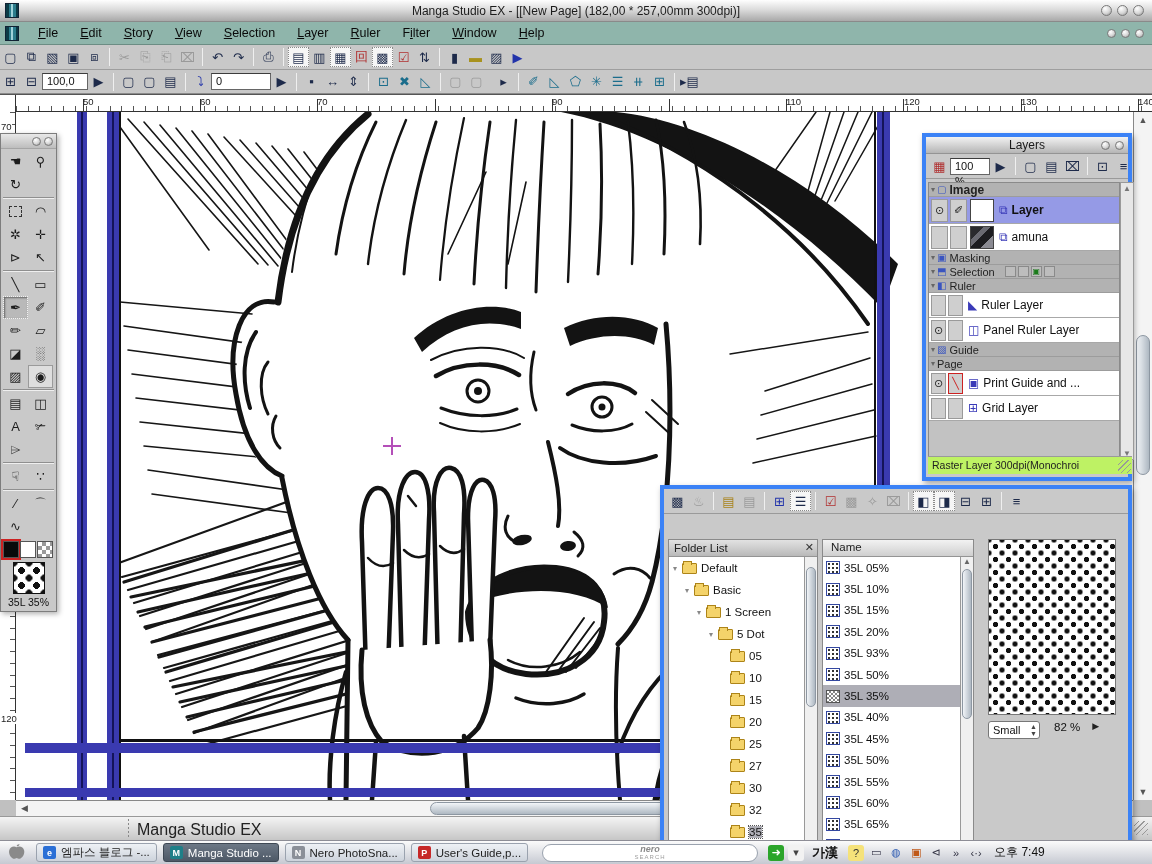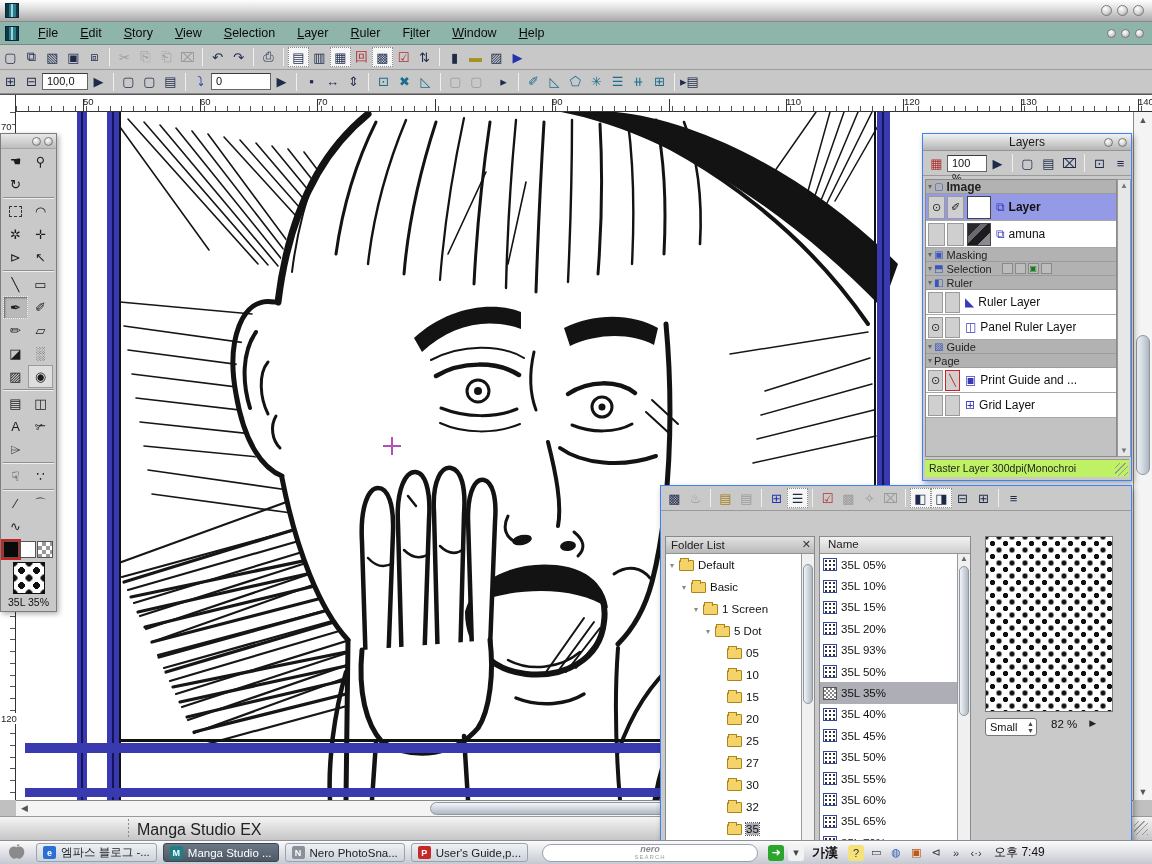--- a/index.html
+++ b/index.html
@@ -74,21 +74,21 @@
 .tool .dash{width:13px;height:11px;border:1px dashed #333}
 .toolsep{width:51px;height:2px;margin:1px 0;border-top:1px solid #8f8f8f;border-bottom:1px solid #efefef}
 #swatches{display:flex;align-items:center;padding:2px 2px 0 2px}
 .swatch{width:17px;height:17px;border:1px solid #555;margin-right:1px}
 .swatch.black{background:#0a0a0a;outline:2px solid #cc2222}
 .swatch.white{background:#fff}
 .swatch.trans{background-color:#fff;background-image:linear-gradient(45deg,#9a9a9a 25%,transparent 25% 75%,#9a9a9a 75%),linear-gradient(45deg,#9a9a9a 25%,transparent 25% 75%,#9a9a9a 75%);background-size:8px 8px;background-position:0 0,4px 4px}
 #tonechip{margin:4px auto 0 auto;width:32px;height:32px;border:1px solid #111;background-color:#fff;background-image:radial-gradient(circle,#111 3.2px,transparent 3.5px),radial-gradient(circle,#111 3.2px,transparent 3.5px);background-size:15px 15px;background-position:0 0,7.5px 7.5px}
 #tonechiplabel{text-align:center;font-size:10.5px;margin-top:2px;color:#111}
 
-.panel{position:absolute;background:#c9c9c9;border:1px solid #3b82f6;box-shadow:2px 3px 6px rgba(0,0,0,.35)}
+.panel{position:absolute;background:#c9c9c9;border:4px solid #3b82f6;box-shadow:2px 3px 6px rgba(0,0,0,.35)}
 .ptitle{height:17px;background:linear-gradient(#f2f2f2,#b5b5b5);border-bottom:1px solid #949494;display:flex;align-items:center;justify-content:center;position:relative;font-size:12px;color:#1a1a1a}
 .ptitle .circs{position:absolute;right:4px;display:flex}
 .ptoolbar{display:flex;align-items:center;padding:2px 3px;border-bottom:1px solid #9a9a9a}
 
 #layers-panel{left:922px;top:133px;width:210px;height:348px;z-index:5}
 #layerlist{position:absolute;left:2px;top:45px;width:192px;height:278px;background:#c2c2c2;border:1px solid #8a8a8a;overflow:hidden}
 #layersb{position:absolute;left:194px;top:45px;width:14px;height:278px;background:#e7e7e7;border:1px solid #9a9a9a;font-size:8px;color:#777;text-align:center}
 #layersb .up{position:absolute;top:1px;left:0;right:0}
 #layersb .dn{position:absolute;bottom:1px;left:0;right:0}
 .lsec{height:14px;background:#b2b2b2;border-bottom:1px solid #9c9c9c;display:flex;align-items:center;font-size:11px;color:#222}
@@ -140,20 +140,21 @@
 #sizesel .ud{position:absolute;right:2px;top:1px;font-size:7px;line-height:7px;color:#444}
 #tonezoom{margin-left:14px;font-size:11.5px;color:#111}
 #tonezoomarrow{margin-left:12px;font-size:9px;color:#222}
 u{text-decoration:underline}
 </style>
 </head>
 <body>
 
 <div class="abs" id="titlebar">
   <div id="appicon"></div>
+  <div class="title">Manga Studio EX - [[New Page] (182,00 * 257,00mm 300dpi)]</div>
   <div class="circs">
     <div class="circ"></div>
     <div class="circ"></div>
     <div class="circ"></div>
   </div>
 </div>
 
 <div class="abs" id="menubar">
   <div class="mico"></div>
   <div id="menuitems" style="display:flex">

